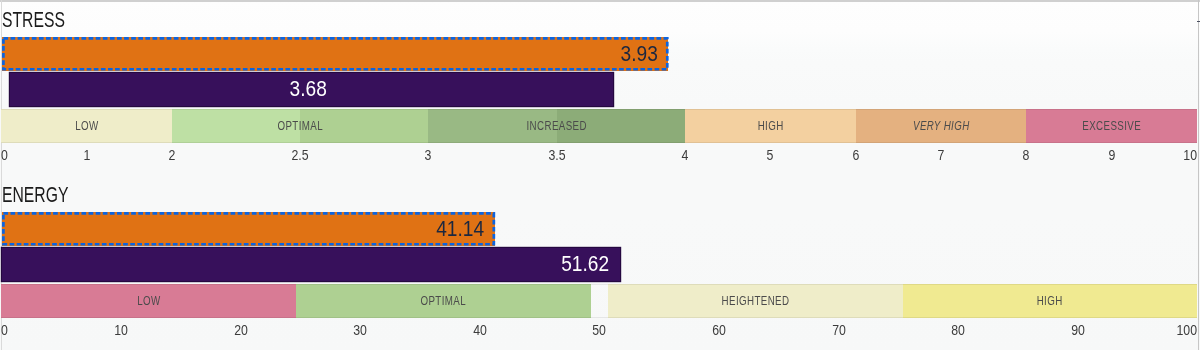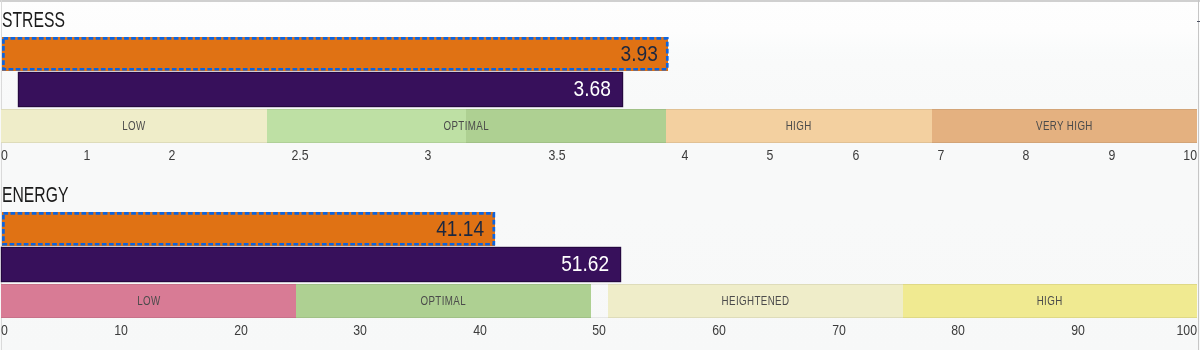--- a/index.html
+++ b/index.html
@@ -60,37 +60,45 @@
   <div class="edge-tick"></div>
   <div id="panels">
       <div class="panel">
         <div class="panel-title" style="top: 9.2px;">STRESS</div>
         <div class="bar actual" style="left: 1.7px; top: 37.2px; height: 33.6px; width: 666.689px;">
           <svg class="sel-outline" width="666.6885714285715" height="33.6" viewBox="0 0 666.6885714285715 33.6">
             <rect x="1.35" y="1.35" width="663.9885714285715" height="30.900000000000002" fill="none" stroke="#0B64E0" stroke-width="2.7" stroke-dasharray="4.7 2.4"></rect>
           </svg>
           <span class="bar-label">3.93</span>
         </div>
-        <div class="bar target" style="left: 19px; top: 73.3px; height: 32.4px; width: 602.617px;">
+        <div class="bar target" style="left: 10px; top: 73.3px; height: 32.4px; width: 602.617px; justify-content: center;">
           <span class="bar-label">3.68</span>
         </div>
         <div class="bands" style="left: 1.3px; top: 108.6px; width: 1196px; height: 34.9px;">
           <div class="band" style="background: rgb(239, 237, 201); flex: 2 0 0px;">
             <span class="band-label">LOW</span>
           </div>
           <div class="band" style="background: rgb(190, 224, 164); flex: 3 0 0px;">
             <i class="subband" style="left: 0%; width: 50%; background: rgb(190, 224, 164);"></i>
             <i class="subband" style="left: 50%; width: 50%; background: rgb(174, 208, 146);"></i>
             <span class="band-label">OPTIMAL</span>
           </div>
+          <div class="band" style="background: rgb(153, 185, 132); flex: 3 0 0px;">
+            <i class="subband" style="left: 0%; width: 50%; background: rgb(153, 185, 132);"></i>
+            <i class="subband" style="left: 50%; width: 50%; background: rgb(140, 172, 120);"></i>
+            <span class="band-label">INCREASED</span>
+          </div>
           <div class="band" style="background: rgb(243, 208, 160); flex: 2 0 0px;">
             <span class="band-label">HIGH</span>
           </div>
-          <div class="band" style="background: rgb(228, 177, 128); flex: 2 0 0px;">
+          <div class="band" style="background: rgb(228, 177, 128); flex: 2 0 0px; font-style: italic;">
             <span class="band-label">VERY HIGH</span>
+          </div>
+          <div class="band" style="background: rgb(216, 123, 149); flex: 2 0 0px;">
+            <span class="band-label">EXCESSIVE</span>
           </div>
         </div>
         <div class="axis" style="top: 148.4px;">
           <div class="tick first" style="left: 1.3px;">0</div>
           <div class="tick" style="left: 86.7286px;">1</div>
           <div class="tick" style="left: 172.157px;">2</div>
           <div class="tick" style="left: 300.3px;">2.5</div>
           <div class="tick" style="left: 428.443px;">3</div>
           <div class="tick" style="left: 556.586px;">3.5</div>
           <div class="tick" style="left: 684.729px;">4</div>

